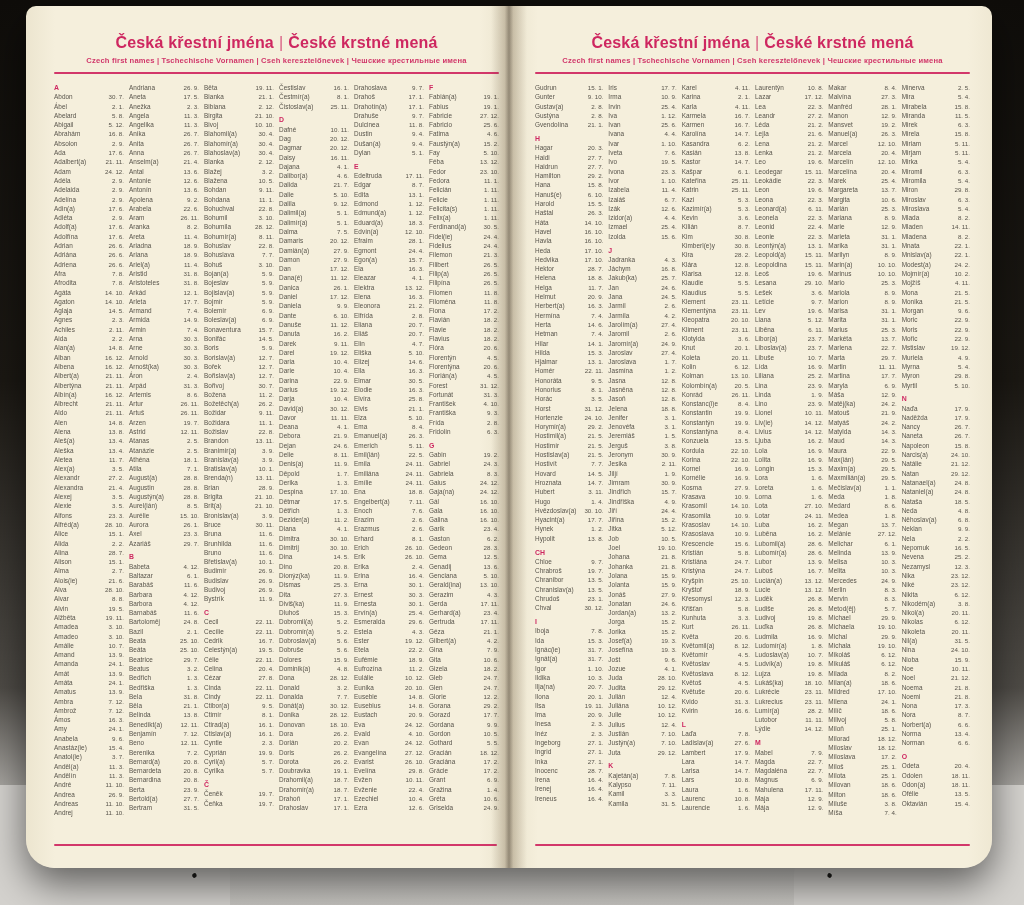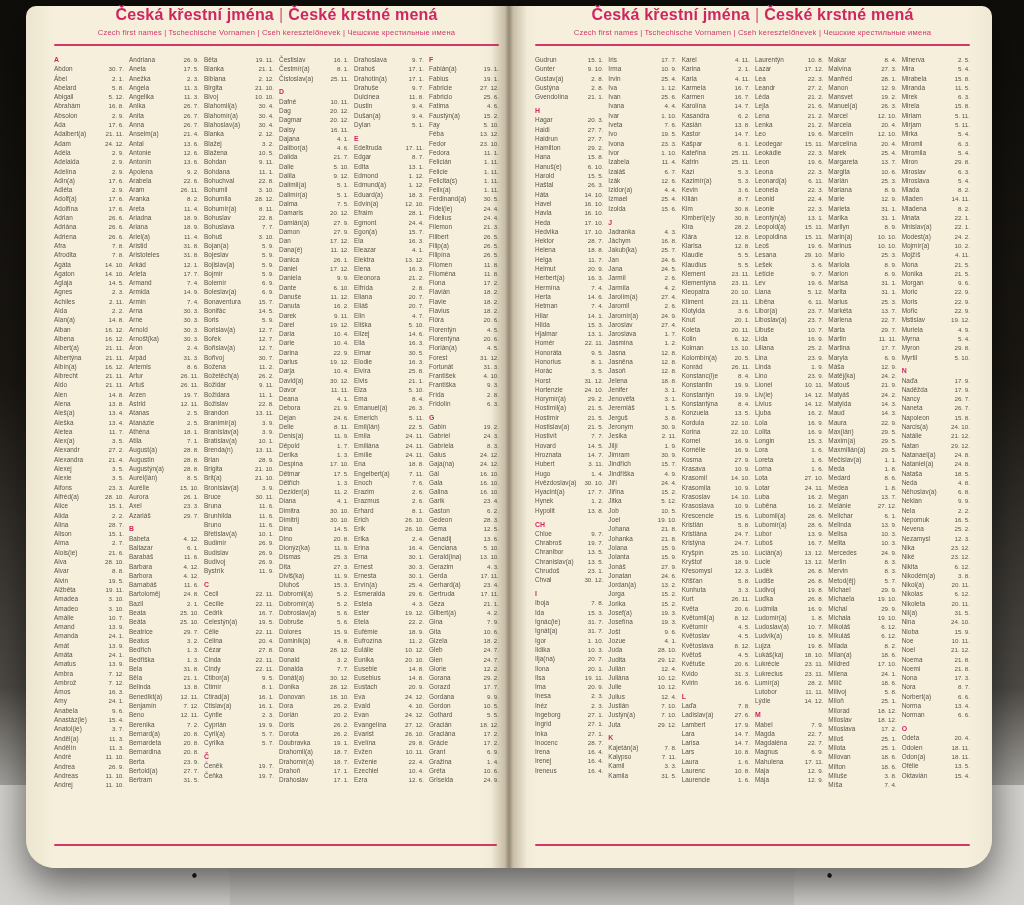--- a/index.html
+++ b/index.html
@@ -22,20 +22,21 @@
   .stitch{position:absolute;z-index:1;}
   .book{
     position:absolute;left:26px;top:6px;width:966px;height:862px;
     display:flex;z-index:2;
     box-shadow:0 16px 38px rgba(0,0,0,.55);
     border-radius:10px 10px 30px 30px;
   }
   .page{
     width:483px;height:862px;position:relative;
     background:var(--page-background,#f5efdc);
+    padding-top:28px;
   }
   .page.left{
     border-radius:10px 0 0 28px;
     background:linear-gradient(90deg,#ece5cf 0%,var(--page-background,#f5efdc) 6%,var(--page-background,#f5efdc) 94%,#eae3cd 100%);
     padding-left:28px;padding-right:10px;
   }
   .page.right{
     border-radius:0 10px 28px 0;
     background:linear-gradient(90deg,#eae3cd 0%,var(--page-background,#f5efdc) 6%,var(--page-background,#f5efdc) 95%,#efe8d3 100%);
     padding-left:26px;padding-right:22px;
@@ -46,21 +47,21 @@
     pointer-events:none;z-index:5;
   }
   .pg-header{text-align:center;}
   .title{
     color:var(--accent,#ce2760);
     font-size:16px;font-weight:700;letter-spacing:.2px;
   }
   .tsep{font-weight:400;opacity:.75;padding:0 5px;}
   .subtitle{
     color:var(--accent,#ce2760);
-    font-size:7.6px;font-weight:400;letter-spacing:.2px;margin-top:4px;opacity:.92;
+    font-size:7.6px;font-weight:700;letter-spacing:.2px;margin-top:4px;opacity:.92;
   }
   .rule{height:2px;background:var(--accent,#ce2760);margin-top:7px;opacity:.92;border-radius:1px;}
   .bottom-rule{position:absolute;height:2px;background:var(--accent,#ce2760);opacity:.92;left:28px;right:12px;bottom:22px;border-radius:1px;}
   .page.right .bottom-rule{left:26px;right:22px;}
   .cols{display:flex;gap:5px;margin-top:9px;}
   .col{flex:1 1 0;min-width:0;}
   .row{display:flex;justify-content:space-between;align-items:baseline;height:9.3px;line-height:9.3px;white-space:nowrap;overflow:hidden;}
   .nm{font-size:6.4px;color:var(--text,#57534a);letter-spacing:.05px;}
   .dt{font-size:6.2px;color:var(--text,#57534a);margin-left:2px;}
   .sec{

